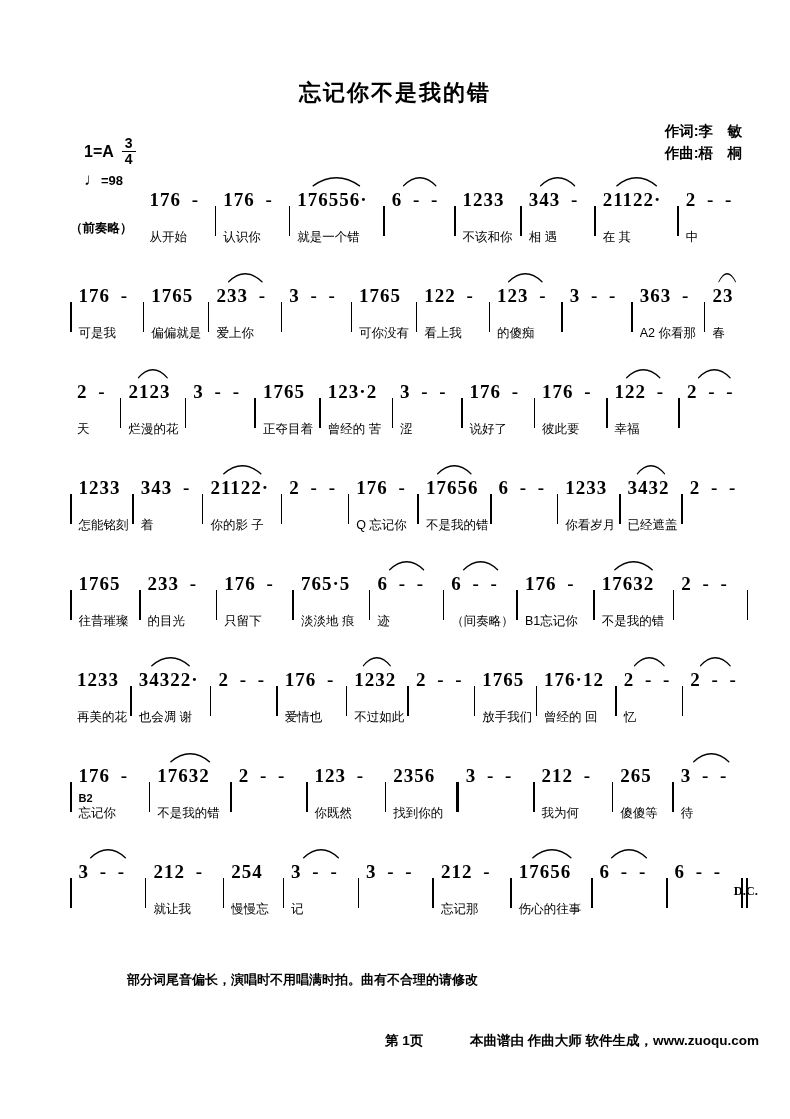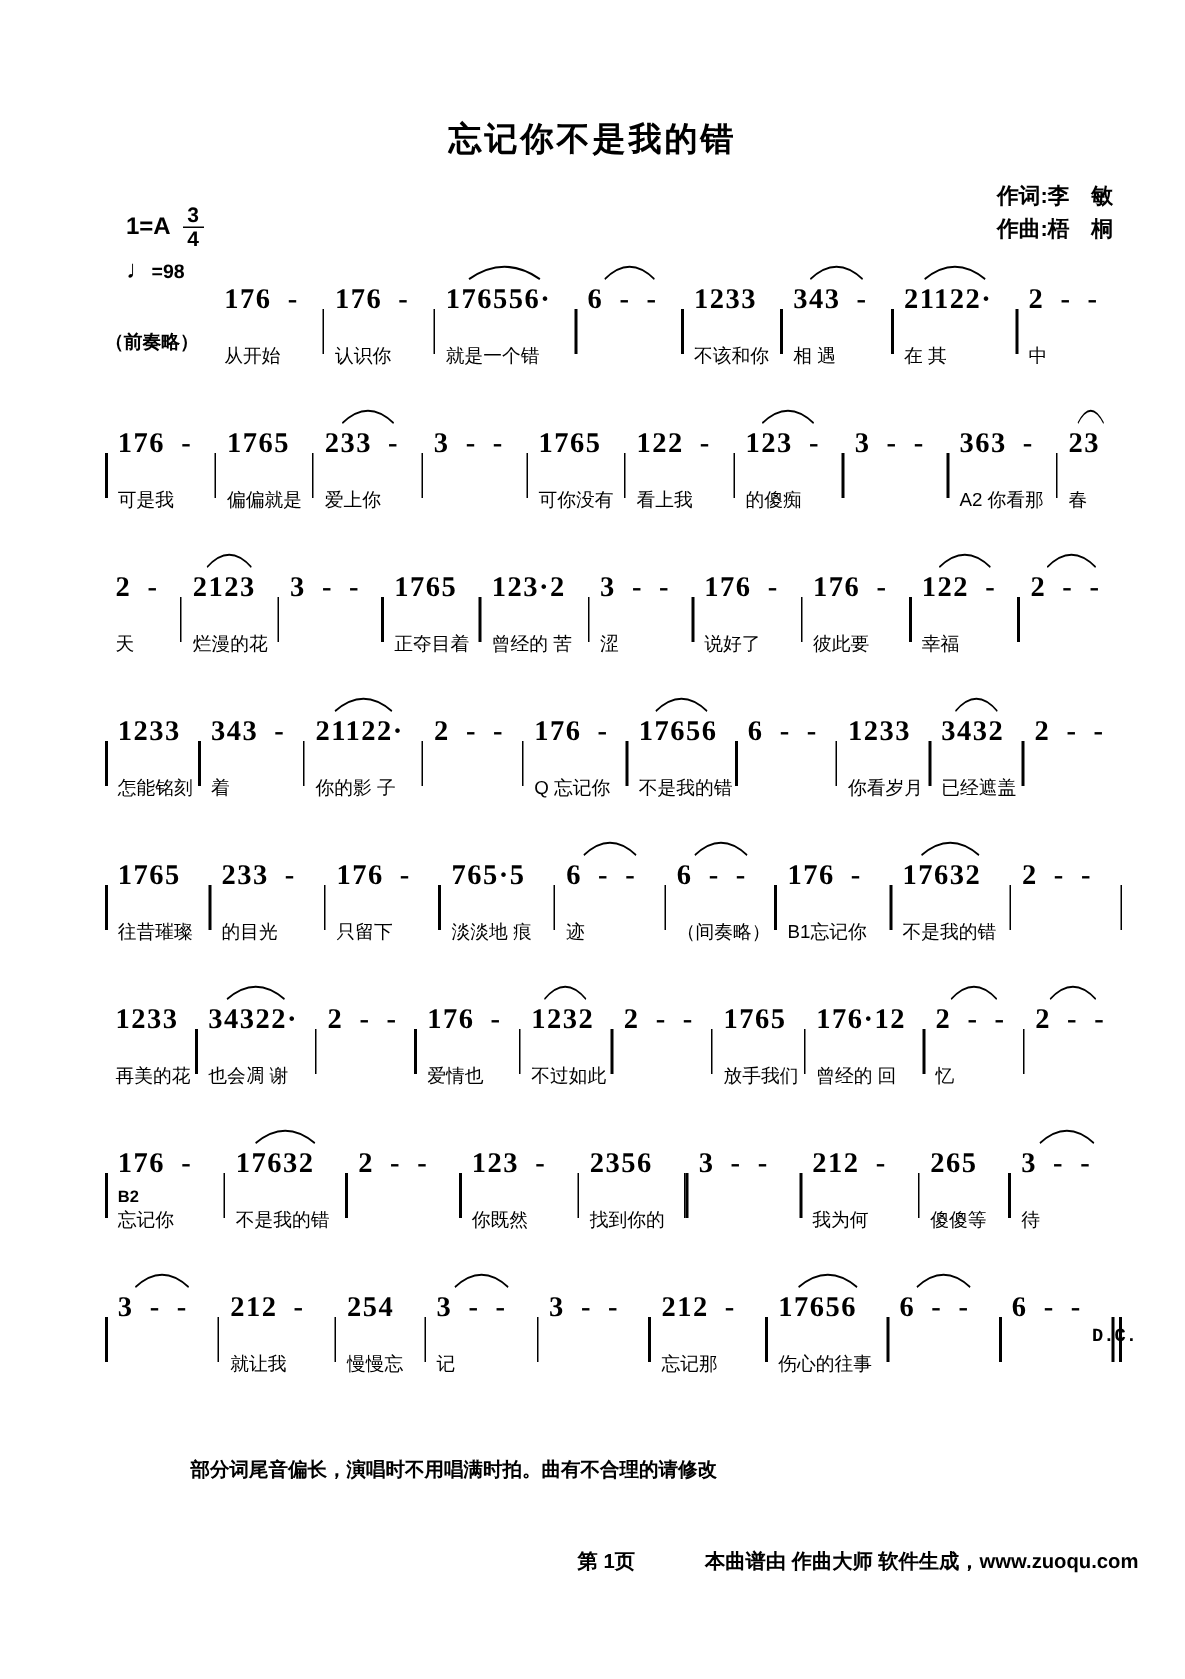--- a/index.html
+++ b/index.html
@@ -31,21 +31,21 @@
               border-left:2px solid #000; border-right:2px solid #000; }
   .measure { position:relative; flex:1 1 auto; height:70px; padding:0 7px; }
   .n-row { position:relative; font-family:"Liberation Serif", serif; font-weight:bold;
            font-size:19px; letter-spacing:1px; word-spacing:5px; white-space:nowrap;
            line-height:30px; }
   .arc { position:absolute; top:-9px; left:18%; width:64%; height:11px; overflow:visible; }
   .sec-label { position:absolute; top:31px; left:7px; font-size:11px; font-weight:bold;
                font-family:"Liberation Sans", sans-serif; }
   .lyric { position:absolute; top:44px; left:7px; font-size:12.5px; white-space:nowrap; }
   .dc { position:absolute; right:-10px; top:40px; font-size:12.5px; font-weight:bold;
-        font-family:Liberation Mono, monospace;margin-left:12px; }
+        font-family:Liberation Serif, serif;margin-left:12px; }
 
   .footnote { position:absolute; left:127px; top:971px; font-size:13px; font-weight:bold; }
   .bottomrow { position:absolute; left:0; top:1032px; width:100%; font-size:13.5px;
                font-weight:bold; }
   .pageno { position:absolute; left:385px; }
   .generator { position:absolute; left:470px; }
 </style>
 </head>
 <body>
 

